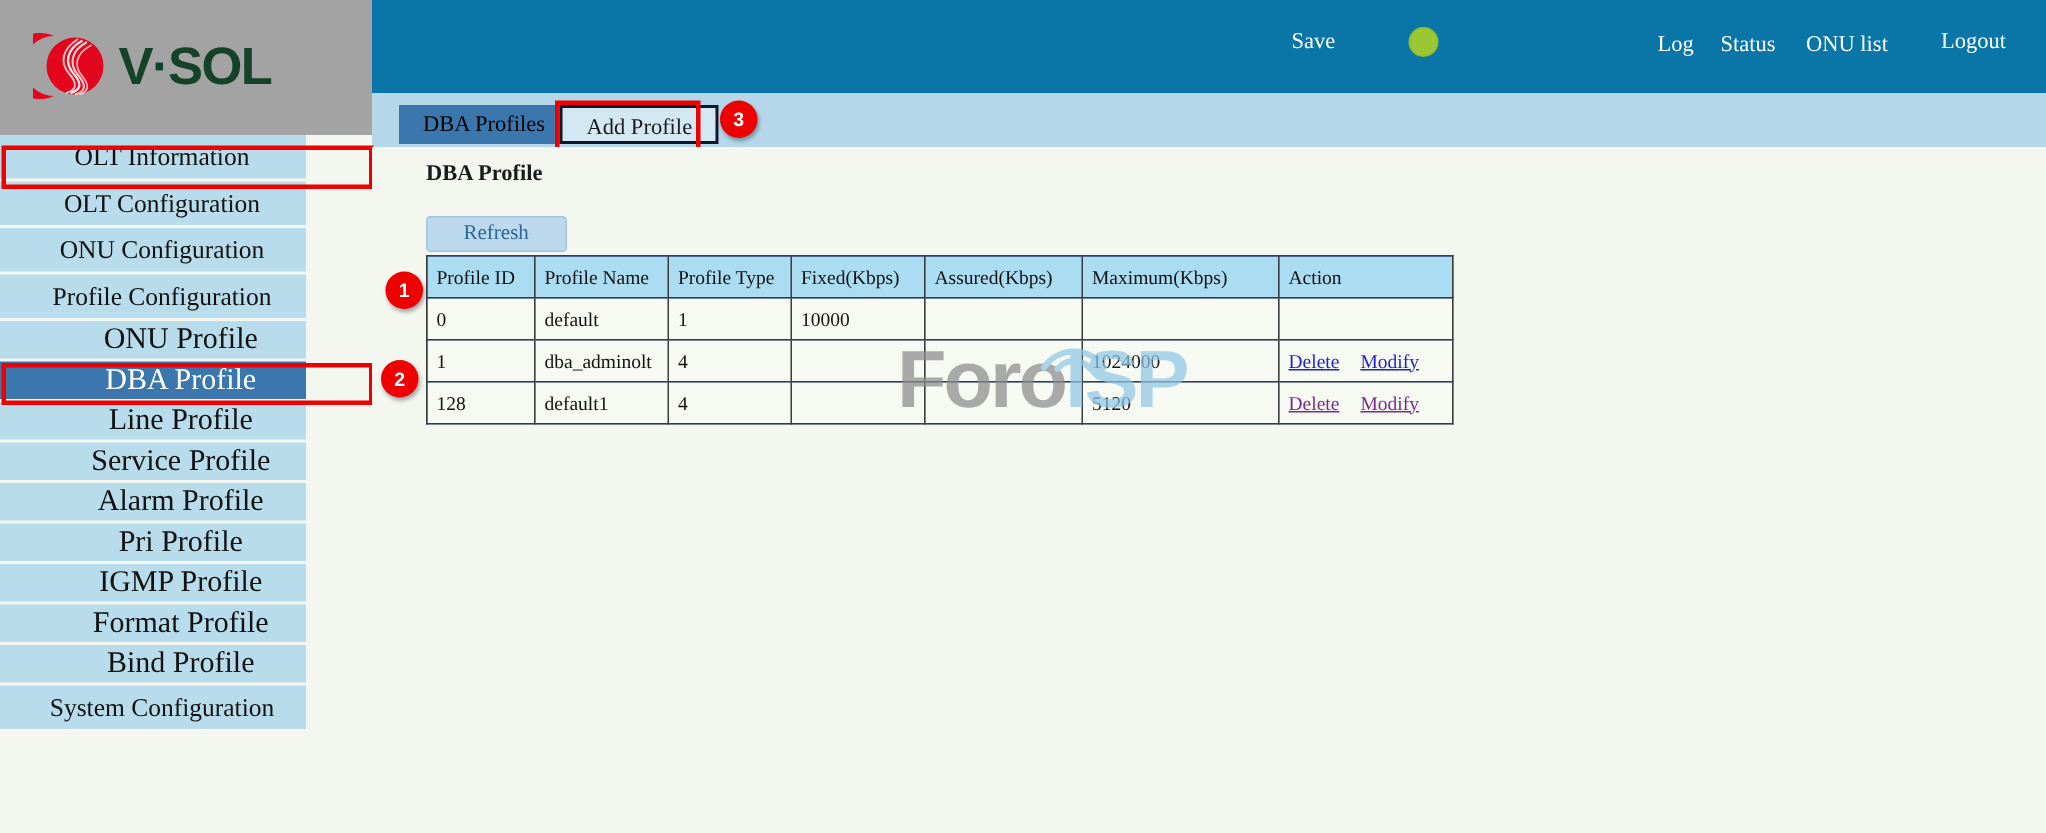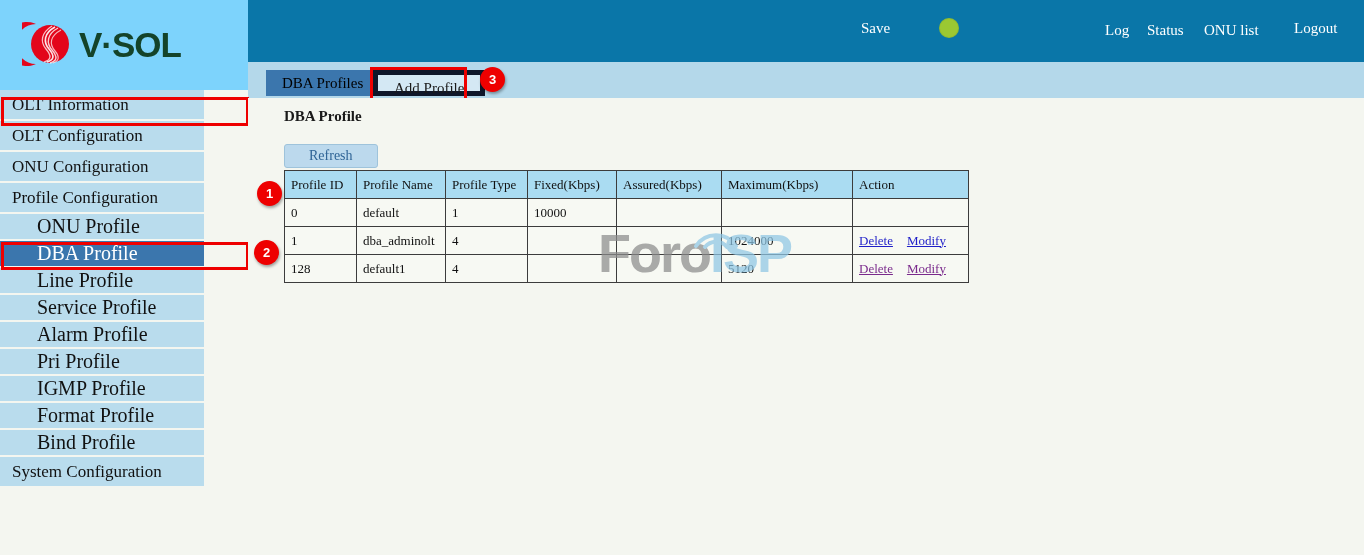--- a/index.html
+++ b/index.html
@@ -13,21 +13,21 @@
     font-family: "Liberation Serif", "DejaVu Serif", serif;
     overflow: hidden;
     position: relative;
   }
 
   
   #logo-panel {
     position: absolute;
     left: 0; top: 0;
     width: 248px; height: 90px;
-    background: #7dd3fc;
+    background: #a3a3a3;
     box-sizing: border-box;
   }
   #logo-wrap {
     position: absolute;
     left: 22px; top: 18px;
     display: flex;
     align-items: center;
   }
   #logo-mark {
     width: 52px; height: 52px;
@@ -93,36 +93,37 @@
   }
   #tab-dba {
     left: 18px;
     background: #3b76ad;
     color: #000000;
   }
   #tab-add {
     left: 125px;
     background: #d4e8f4;
     color: #1a1a1a;
-    border: 5px solid #0f172a;
+    border: 2px solid #0f172a;
   }
   #tab-add-highlight {
     position: absolute;
     left: 370px; top: 67px;
     width: 97px; height: 34px;
     border: 3px solid #ee0000;
     box-sizing: border-box;
     pointer-events: none;
   }
 
   
   #sidebar {
     position: absolute;
     left: 0; top: 90px;
     width: 204px;
+    text-align: center;
   }
   .nav-top {
     height: 29px;
     line-height: 29px;
     background: #b9dced;
     color: #111111;
     font-size: 17px;
     padding-left: 12px;
     margin-bottom: 2px;
     box-sizing: border-box;

